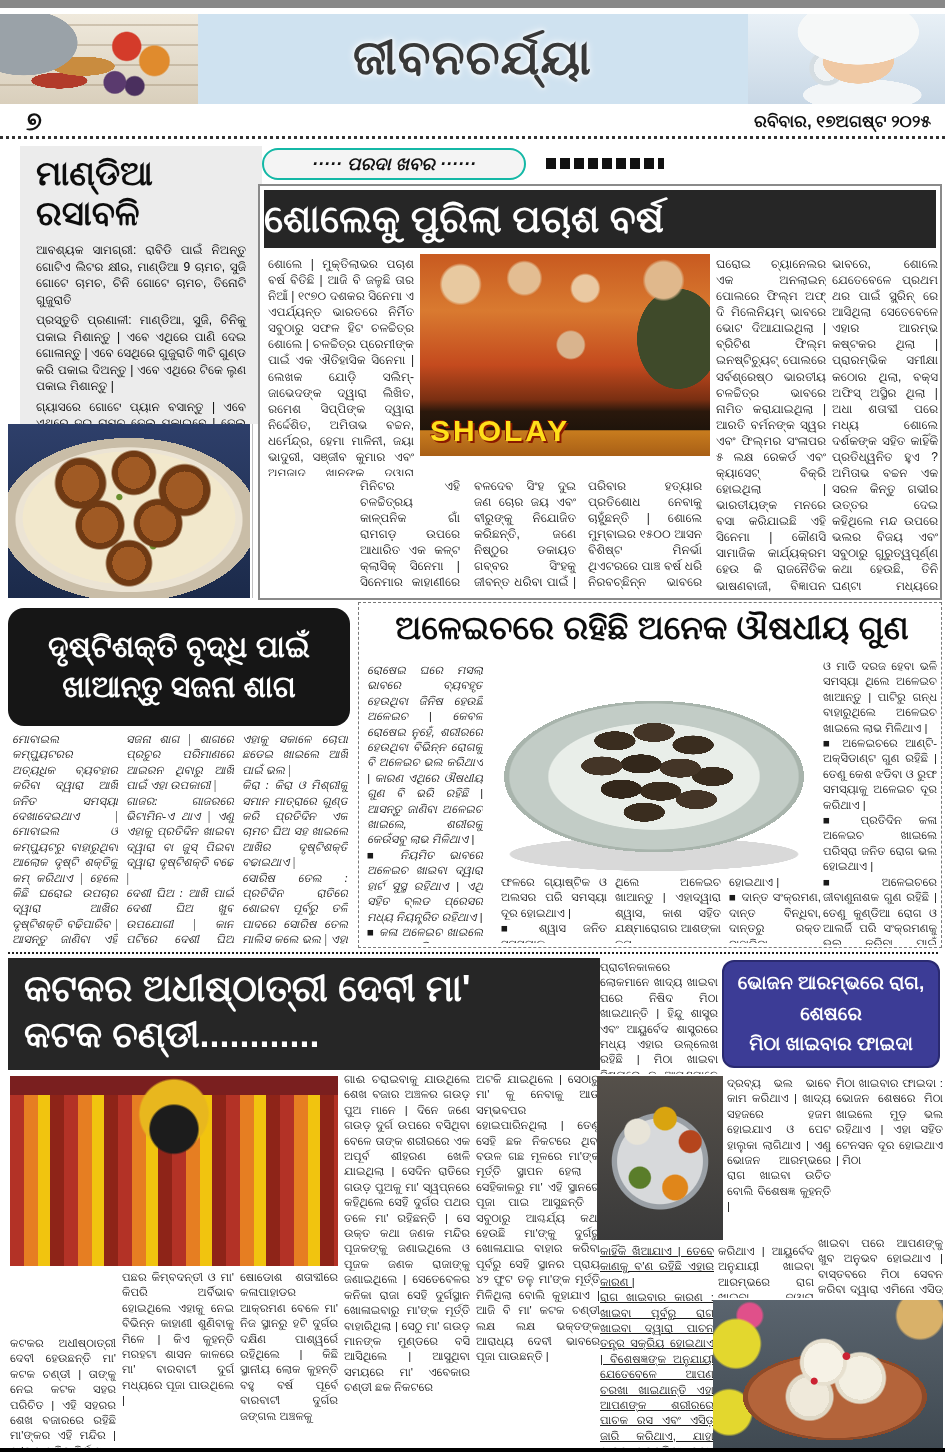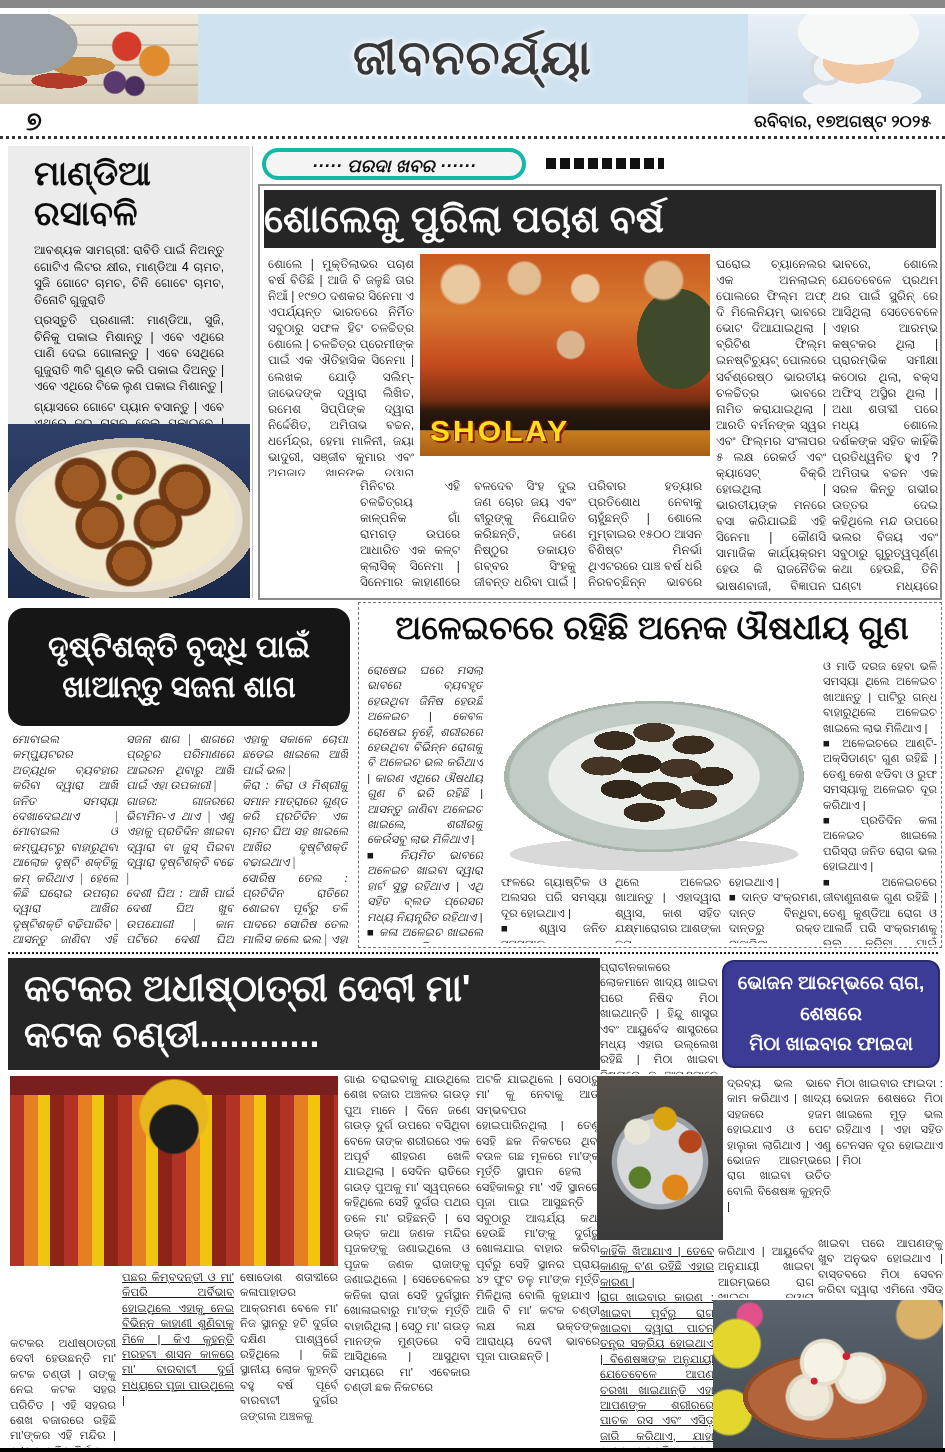--- a/index.html
+++ b/index.html
@@ -31,41 +31,41 @@
     text-shadow:0 0 4px #ffffff, 0 0 8px #ffffff; }
   .page-num { position:absolute; left:26px; top:98px; font-size:26px; font-weight:bold; color:#111; }
   .date-line { position:absolute; right:14px; top:104px; font-size:17px; font-weight:bold; color:#111; }
   .dotline-top { position:absolute; left:0; top:128px; width:945px; border-top:3px dotted #333; }
 
   
   .col { position:absolute; font-size:12px; line-height:1.34; text-align:justify;
          color:#1a1a1a; overflow:hidden; white-space:pre-line; }
 
   
-  .recipe-box { position:absolute; left:8px; top:138px; width:242px; height:278px;
-    background:#ececec; padding:8px 26px; overflow:hidden; }
+  .recipe-box { position:absolute; left:20px; top:138px; width:242px; height:278px;
+    background:#ececec; padding:8px 16px; overflow:hidden; }
   .recipe-title { font-size:34px; font-weight:bold; color:#0d0d0d; margin-bottom:8px; }
   .recipe-box p { font-size:12px; line-height:1.38; text-align:justify; margin-bottom:4px; }
   .rasabali-img { position:absolute; left:8px; top:416px; width:242px; height:174px;
     background:
       radial-gradient(circle at 30% 34%, #a05a24 0 9%, #6f3a14 9% 12%, transparent 13%),
       radial-gradient(circle at 52% 28%, #a05a24 0 9%, #6f3a14 9% 12%, transparent 13%),
       radial-gradient(circle at 73% 38%, #a05a24 0 9%, #6f3a14 9% 12%, transparent 13%),
       radial-gradient(circle at 38% 58%, #a05a24 0 10%, #6f3a14 10% 13%, transparent 14%),
       radial-gradient(circle at 62% 57%, #a05a24 0 10%, #6f3a14 10% 13%, transparent 14%),
       radial-gradient(circle at 50% 80%, #a05a24 0 9%, #6f3a14 9% 12%, transparent 13%),
       radial-gradient(circle at 46% 42%, #6a8f2f 0 1.6%, transparent 2.2%),
       radial-gradient(circle at 60% 70%, #6a8f2f 0 1.6%, transparent 2.2%),
       radial-gradient(ellipse 46% 40% at 50% 54%, #f2e8cc 0 95%, transparent 96%),
       radial-gradient(ellipse 53% 47% at 50% 55%, #ece4d4 0 88%, #c9bda7 89% 100%, transparent 100%),
       linear-gradient(180deg,#2e3f6a,#1b2a4a); }
 
   
   .parda-pill { position:absolute; left:262px; top:140px; width:264px; height:32px;
-    border:4px solid #14b8a6; border-radius:16px; background:#f4f4f4; text-align:center;
+    border:2px solid #14b8a6; border-radius:16px; background:#f4f4f4; text-align:center;
     font-size:18px; font-weight:bold; font-style:italic; color:#111; line-height:28px; }
   .dash-row { position:absolute; left:546px; top:150px; width:118px; height:11px;
     background:repeating-linear-gradient(90deg,#111 0 10px,transparent 10px 14px); }
   .sholay-box { position:absolute; left:258px; top:176px; width:684px; height:416px;
     border:2px solid #8a8a8a; background:#fff; }
   .sholay-headbar { position:absolute; left:4px; top:4px; width:672px; height:58px;
     background:#262626; color:#fff; font-size:38px; font-weight:bold; text-align:left; line-height:58px; }
   .sholay-poster { position:absolute; left:160px; top:68px; width:290px; height:202px;
     background:
       radial-gradient(circle at 14% 15%, #e8c9a0 0 6%, transparent 7%),
@@ -160,21 +160,21 @@
   <div class="header-photo-left"></div>
   <div class="header-photo-right"></div>
   <div class="masthead">ଜୀବନଚର୍ଯ୍ୟା</div>
   <div class="page-num">୭</div>
   <div class="date-line">ରବିବାର, ୧୭ଅଗଷ୍ଟ ୨୦୨୫</div>
   <div class="dotline-top"></div>
   <div class="vline"></div>
 
   <div class="recipe-box">
     <div class="recipe-title">ମାଣ୍ଡିଆ ରସାବଳି</div>
-    <p>ଆବଶ୍ୟକ ସାମଗ୍ରୀ: ରାବିଡି ପାଇଁ ନିଅନ୍ତୁ ଗୋଟିଏ ଲିଟର କ୍ଷୀର, ମାଣ୍ଡିଆ 4 ଚାମଚ, ସୁଜି ଗୋଟେ ଚାମଚ, ଚିନି ଗୋଟେ ଚାମଚ, ତିନୋଟି ଗୁଜୁରାତି</p>
+    <p>ଆବଶ୍ୟକ ସାମଗ୍ରୀ: ରାବିଡି ପାଇଁ ନିଅନ୍ତୁ ଗୋଟିଏ ଲିଟର କ୍ଷୀର, ମାଣ୍ଡିଆ 9 ଚାମଚ, ସୁଜି ଗୋଟେ ଚାମଚ, ଚିନି ଗୋଟେ ଚାମଚ, ତିନୋଟି ଗୁଜୁରାତି</p>
     <p>ପ୍ରସ୍ତୁତି ପ୍ରଣାଳୀ: ମାଣ୍ଡିଆ, ସୁଜି, ଚିନିକୁ ପକାଇ ମିଶାନ୍ତୁ | ଏବେ ଏଥିରେ ପାଣି ଦେଇ ଗୋଳାନ୍ତୁ | ଏବେ ସେଥିରେ ଗୁଜୁରାତି ୩ଟି ଗୁଣ୍ଡ କରି ପକାଇ ଦିଅନ୍ତୁ | ଏବେ ଏଥିରେ ଟିକେ ଲୁଣ ପକାଇ ମିଶାନ୍ତୁ |</p>
     <p>ଗ୍ୟାସରେ ଗୋଟେ ପ୍ୟାନ ବସାନ୍ତୁ | ଏବେ ଏଥିରେ ଦୁଇ ଚାମଚ ତେଲ ପକାଇବେ | ତେଲ ଗରମ ହୋଇଗଲେ ଏଥିରେ ମାଣ୍ଡିଆକୁ ଛୋଟ ଛୋଟ ପିଠା ଭଳି ପ୍ୟାନରେ ପକାଇବେ | ତେଲ ଗରମ ହୋଇଗଲେ ଏଥିରେ ମାଣ୍ଡିଆକୁ ଗୋଟେ ପ୍ଲେଟ ଉପରେ କାଢି ଦିଅନ୍ତୁ | ଏହା ଉପରେ ରାବିଡିକୁ ଢାଳି ଦିଅନ୍ତୁ | ଏବେ ପ୍ରସ୍ତୁତ ହୋଇଗଲା ମାଣ୍ଡିଆ ରସାବଳି |</p>
   </div>
   <div class="rasabali-img"></div>
 
   <div class="parda-pill"><span>·····</span> <span>ପରଦା ଖବର</span> <span>······</span></div>
   <div class="dash-row"></div>
 
   <div class="sholay-box">
     <div class="sholay-headbar">ଶୋଲେକୁ ପୁରିଲା ପଚାଶ ବର୍ଷ</div>
@@ -225,21 +225,21 @@
 
   <div class="dotline-mid"></div>
   <div class="chandi-head">
     <div class="chandi-h1">କଟକର ଅଧୀଷ୍ଠାତ୍ରୀ ଦେବୀ ମା'</div>
     <div class="chandi-h2">କଟକ ଚଣ୍ଡୀ............</div>
   </div>
   <div class="goddess-img"></div>
   <div class="col" style="left:344px; top:1064px; width:126px; height:382px; font-size:11.5px;">ଗାଈ ଚରାଇବାକୁ ଯାଉଥିଲେ ଶେଖ ବଜାର ଅଞ୍ଚଳର ଗଉଡ଼ ପୁଅ ମାନେ | ଦିନେ ଜଣେ ଗଉଡ଼ ଦୁର୍ଗ ଉପରେ ବସିଥିବା ବେଳେ ତାଙ୍କ ଶରୀରରେ ଏକ ଅପୂର୍ବ ଶୀହରଣ ଖେଳି ଯାଇଥିଲା | ସେଦିନ ରାତିରେ ଗଉଡ଼ ପୁଅକୁ ମା' ସ୍ୱପ୍ନରେ କହିଥିଲେ ସେହି ଦୁର୍ଗର ପଥର ତଳେ ମା' ରହିଛନ୍ତି | ସେ ଉକ୍ତ କଥା ଜଣକ ମନ୍ଦିର ପୂଜକଙ୍କୁ ଜଣାଇଥିଲେ ଓ ପୂଜକ ଜଣକ ରାଜାଙ୍କୁ ଜଣାଇଥିଲେ | ସେତେବେଳର କନିକା ରାଜା ସେହି ଦୁର୍ଗସ୍ଥାନ ଖୋଳାଇବାରୁ ମା'ଙ୍କ ମୂର୍ତ୍ତି ବାହାରିଥିଲା | ସେଠୁ ମା' ଗଉଡ଼ ମାନଙ୍କ ମୁଣ୍ଡରେ ବସି ଆସିଥିଲେ | ଆସୁଥିବା ସମୟରେ ମା' ଏବେକାର ଚଣ୍ଡୀ ଛକ ନିକଟରେ</div>
   <div class="col" style="left:476px; top:1064px; width:124px; height:382px; font-size:11.5px;">ଅଟକି ଯାଇଥିଲେ | ସେଠାରୁ ମା' କୁ ନେବାକୁ ଆଉ ସମ୍ଭବପର ହୋଇପାରିନଥିଲା | ତେଣୁ ସେହି ଛକ ନିକଟରେ ଥିବା ବଉଳ ଗଛ ମୂଳରେ ମା'ଙ୍କ ମୂର୍ତ୍ତି ସ୍ଥାପନ ହେଲା | ସେହିକାଳରୁ ମା' ଏହି ସ୍ଥାନରେ ପୂଜା ପାଇ ଆସୁଛନ୍ତି | ସବୁଠାରୁ ଆଶ୍ଚର୍ଯ୍ୟ କଥା ହେଉଛି ମା'ଙ୍କୁ ଦୁର୍ଗରୁ ଖୋଳାଯାଇ ବାହାର କରିବା ପୂର୍ବରୁ ସେହି ସ୍ଥାନର ପ୍ରାୟ ୪୨ ଫୁଟ ତଳୁ ମା'ଙ୍କ ମୂର୍ତ୍ତି ମିଳିଥିଲା ବୋଲି କୁହାଯାଏ | ଆଜି ବି ମା' କଟକ ଚଣ୍ଡୀ ଲକ୍ଷ ଲକ୍ଷ ଭକ୍ତଙ୍କ ଆରାଧ୍ୟ ଦେବୀ ଭାବରେ ପୂଜା ପାଉଛନ୍ତି |</div>
   <div class="col" style="left:10px; top:1328px; width:106px; height:182px; font-size:11.5px;">କଟକର ଅଧୀଷ୍ଠାତ୍ରୀ ଦେବୀ ହେଉଛନ୍ତି ମା' କଟକ ଚଣ୍ଡୀ | ତାଙ୍କୁ ନେଇ କଟକ ସହର ପରିଚିତ | ଏହି ସହରର ଶେଖ ବଜାରରେ ରହିଛି ମା'ଙ୍କର ଏହି ମନ୍ଦିର | ମା'ଙ୍କ ମନ୍ଦିର ନିର୍ମାଣ</div>
-  <div class="col" style="left:122px; top:1262px; width:112px; height:182px; font-size:11.5px;text-decoration:underline;">ପଛର କିମ୍ବଦନ୍ତୀ ଓ ମା' କିପରି ଅର୍ବିଭାବ ହୋଇଥିଲେ ଏହାକୁ ନେଇ ବିଭିନ୍ନ କାହାଣୀ ଶୁଣିବାକୁ ମିଳେ | କିଏ କୁହନ୍ତି ମରହଟା ଶାସନ କାଳରେ ମା' ବାରବାଟୀ ଦୁର୍ଗ ମଧ୍ୟରେ ପୂଜା ପାଉଥିଲେ |</div>
+  <div class="col" style="left:122px; top:1262px; width:112px; height:182px; font-size:11.5px;">ପଛର କିମ୍ବଦନ୍ତୀ ଓ ମା' କିପରି ଅର୍ବିଭାବ ହୋଇଥିଲେ ଏହାକୁ ନେଇ ବିଭିନ୍ନ କାହାଣୀ ଶୁଣିବାକୁ ମିଳେ | କିଏ କୁହନ୍ତି ମରହଟା ଶାସନ କାଳରେ ମା' ବାରବାଟୀ ଦୁର୍ଗ ମଧ୍ୟରେ ପୂଜା ପାଉଥିଲେ |</div>
   <div class="col" style="left:240px; top:1262px; width:98px; height:182px; font-size:11.5px;">ଷୋଡୋଶ ଶତାବ୍ଦୀରେ କଳାପାହାଡର ଆକ୍ରମଣ ବେଳେ ମା' ନିଜ ସ୍ଥାନରୁ ହଟି ଦୁର୍ଗର ଦକ୍ଷିଣ ପାଶ୍ୱର୍ରେ ରହିଥିଲେ | କିଛି ସ୍ଥାନୀୟ ଲୋକ କୁହନ୍ତି ବହୁ ବର୍ଷ ପୂର୍ବେ ବାରବାଟୀ ଦୁର୍ଗର ଜଙ୍ଗଲ ଅଞ୍ଚଳକୁ</div>
 
   <div class="col" style="left:600px; top:952px; width:118px; height:114px; font-size:11.5px;">ପ୍ରାଚୀନକାଳରେ ଲୋକମାନେ ଖାଦ୍ୟ ଖାଇବା ପରେ ନିଷିଦ ମିଠା ଖାଇଥାନ୍ତି | ହିନ୍ଦୁ ଶାସ୍ତ୍ର ଏବଂ ଆୟୁର୍ବେଦ ଶାସ୍ତ୍ରରେ ମଧ୍ୟ ଏହାର ଉଲ୍ଲେଖ ରହିଛି | ମିଠା ଖାଇବା ବିଷୟରେ ତ ଆପଣମାନେ ଜାଣିଥିବେ କିନ୍ତୁ ଖୁବ୍ କମ ଲୋକ ଜାଣିଥିବେ ଖାଇବା ପୂର୍ବରୁ ରାଗ</div>
   <div class="blue-box">
     <span>ଭୋଜନ ଆରମ୍ଭରେ ରାଗ, ଶେଷରେ</span>
     <span>ମିଠା ଖାଇବାର ଫାଇଦା</span>
   </div>
   <div class="thali-img"></div>
   <div class="col" style="left:727px; top:1068px; width:104px; height:162px; font-size:11.5px;">ଦ୍ରବ୍ୟ ଭଲ ଭାବେ କାମ କରିଥାଏ | ଖାଦ୍ୟ ସହଜରେ ହଜମ ହୋଇଯାଏ ଓ ପେଟ ହାଲୁକା ଲାଗିଥାଏ | ଏଣୁ ଭୋଜନ ଆରମ୍ଭରେ ରାଗ ଖାଇବା ଉଚିତ ବୋଲି ବିଶେଷଜ୍ଞ କୁହନ୍ତି |</div>
   <div class="col" style="left:836px; top:1068px; width:107px; height:158px; font-size:11.5px;">ମିଠା ଖାଇବାର ଫାଇଦା : ଭୋଜନ ଶେଷରେ ମିଠା ଖାଇଲେ ମୁଡ଼ ଭଲ ରହିଥାଏ | ଏହା ସହିତ ଟେନସନ ଦୂର ହୋଇଥାଏ | ମିଠା</div>

